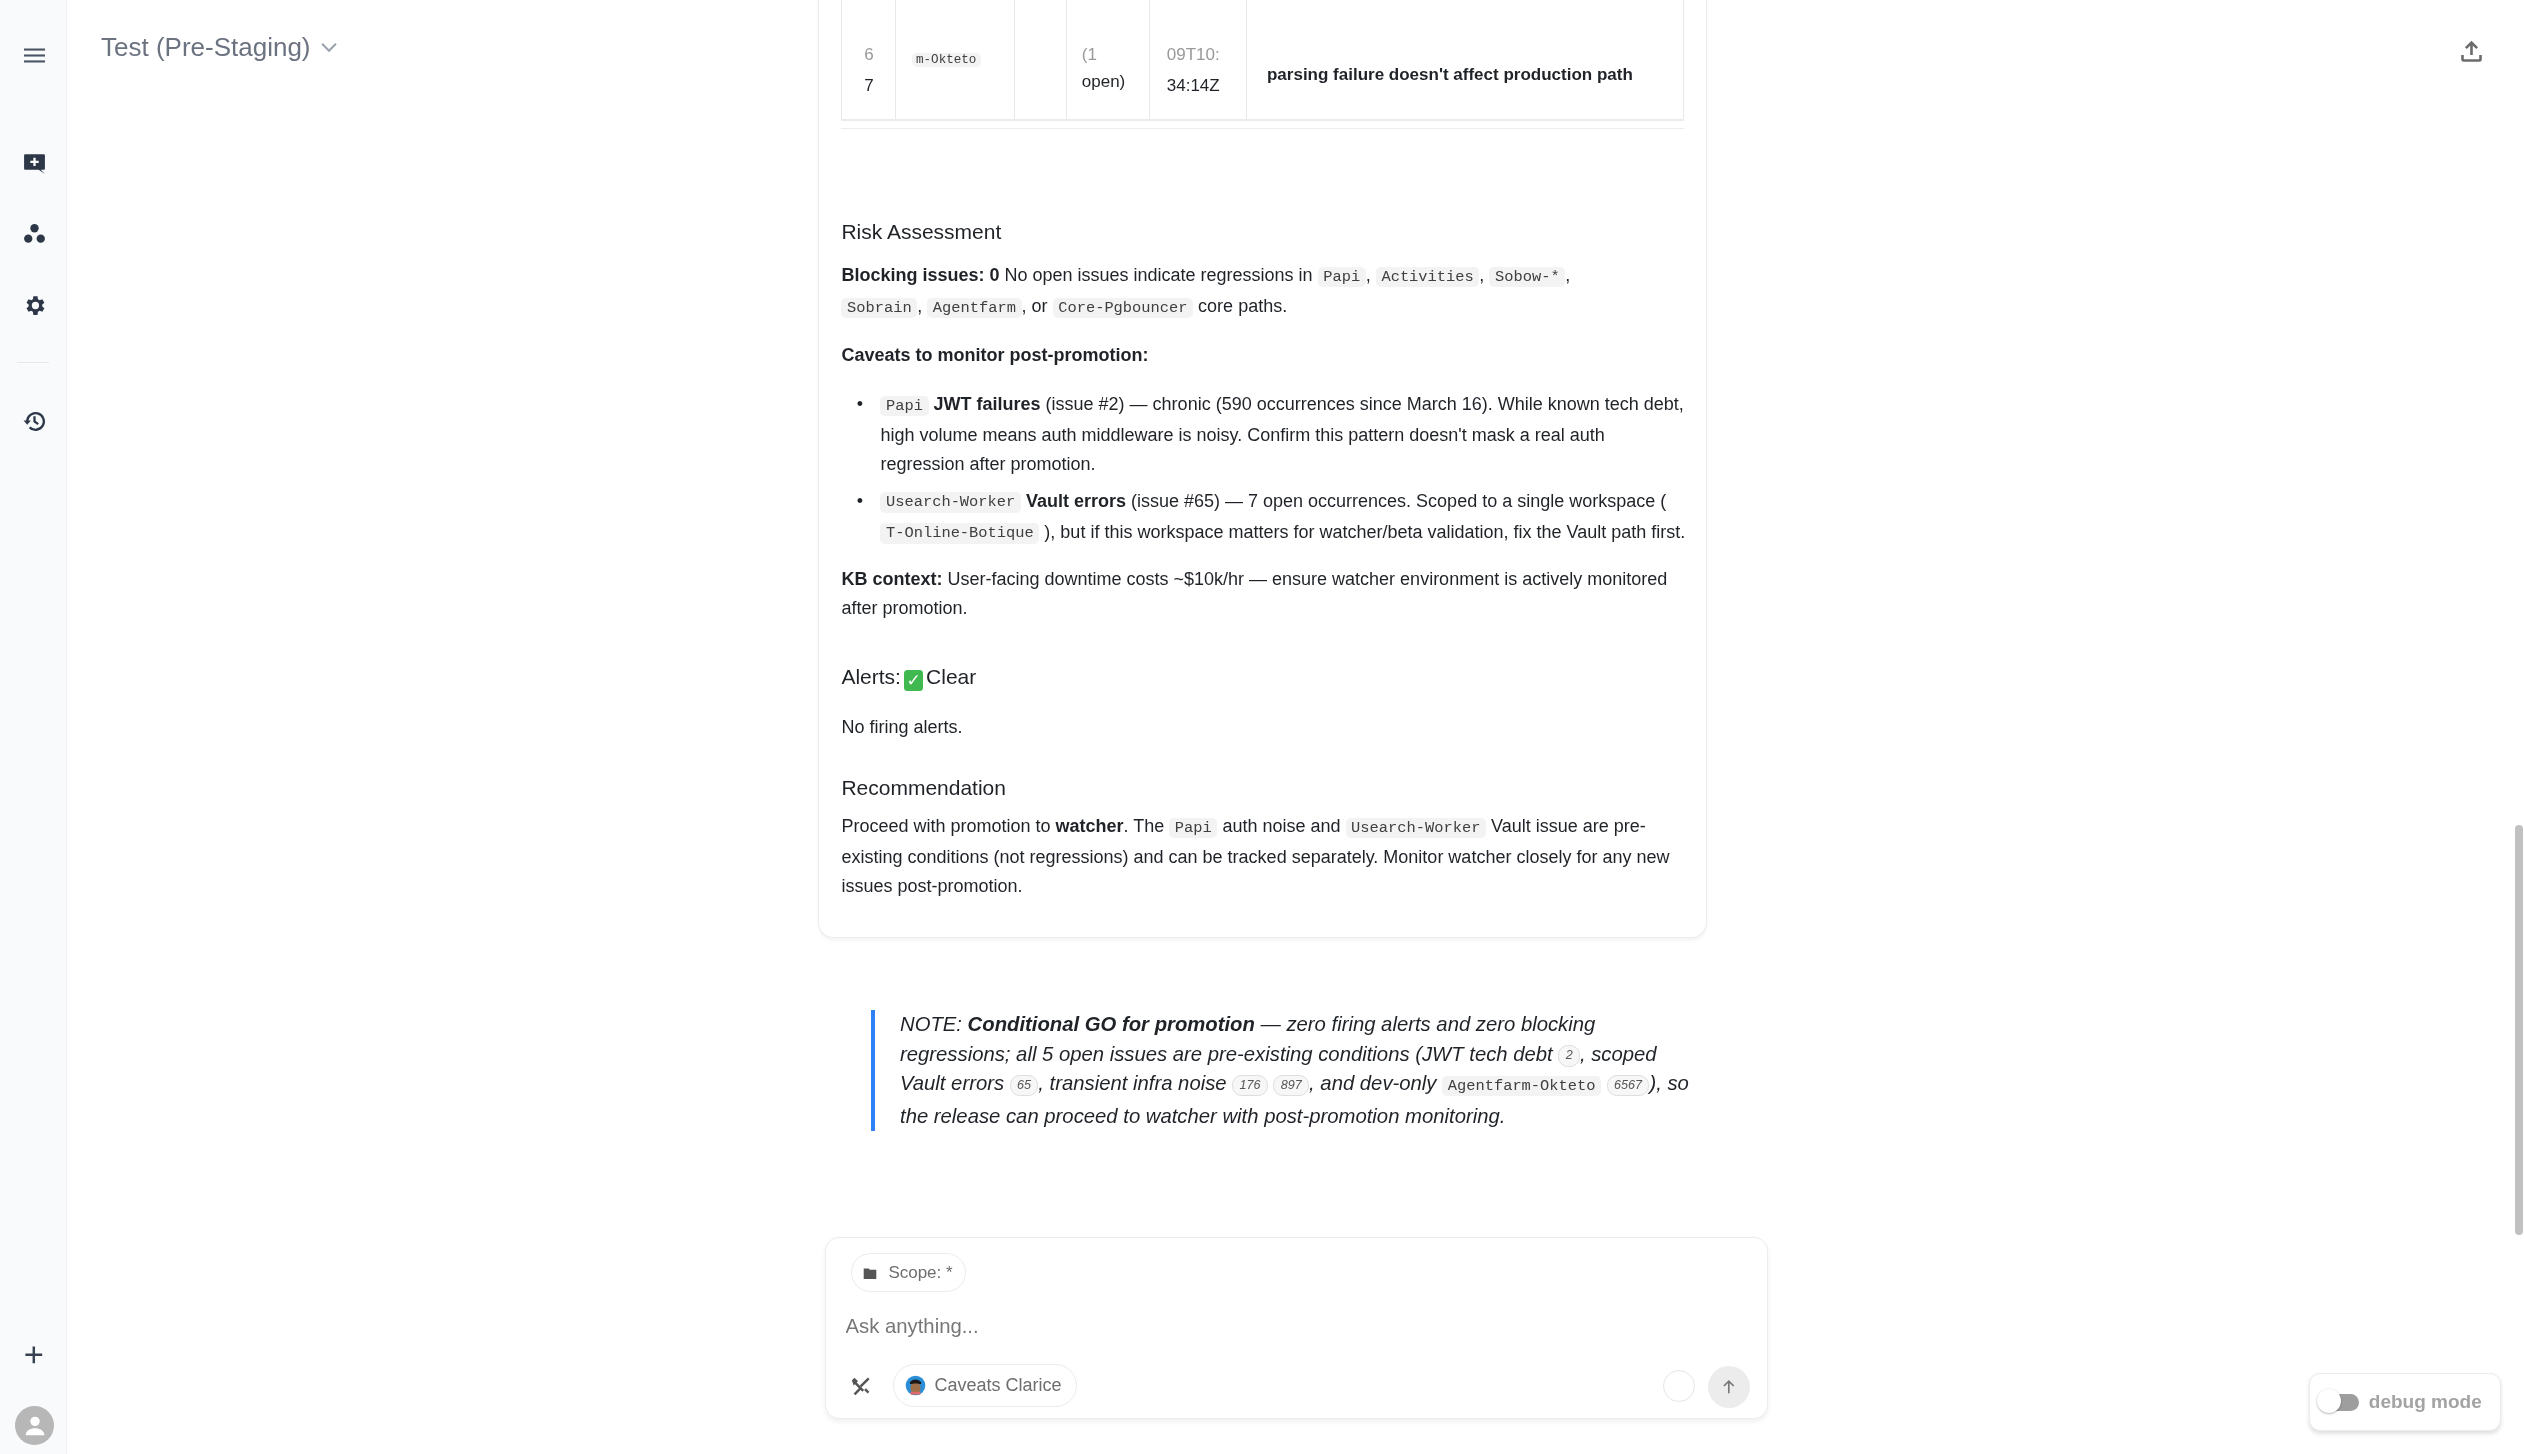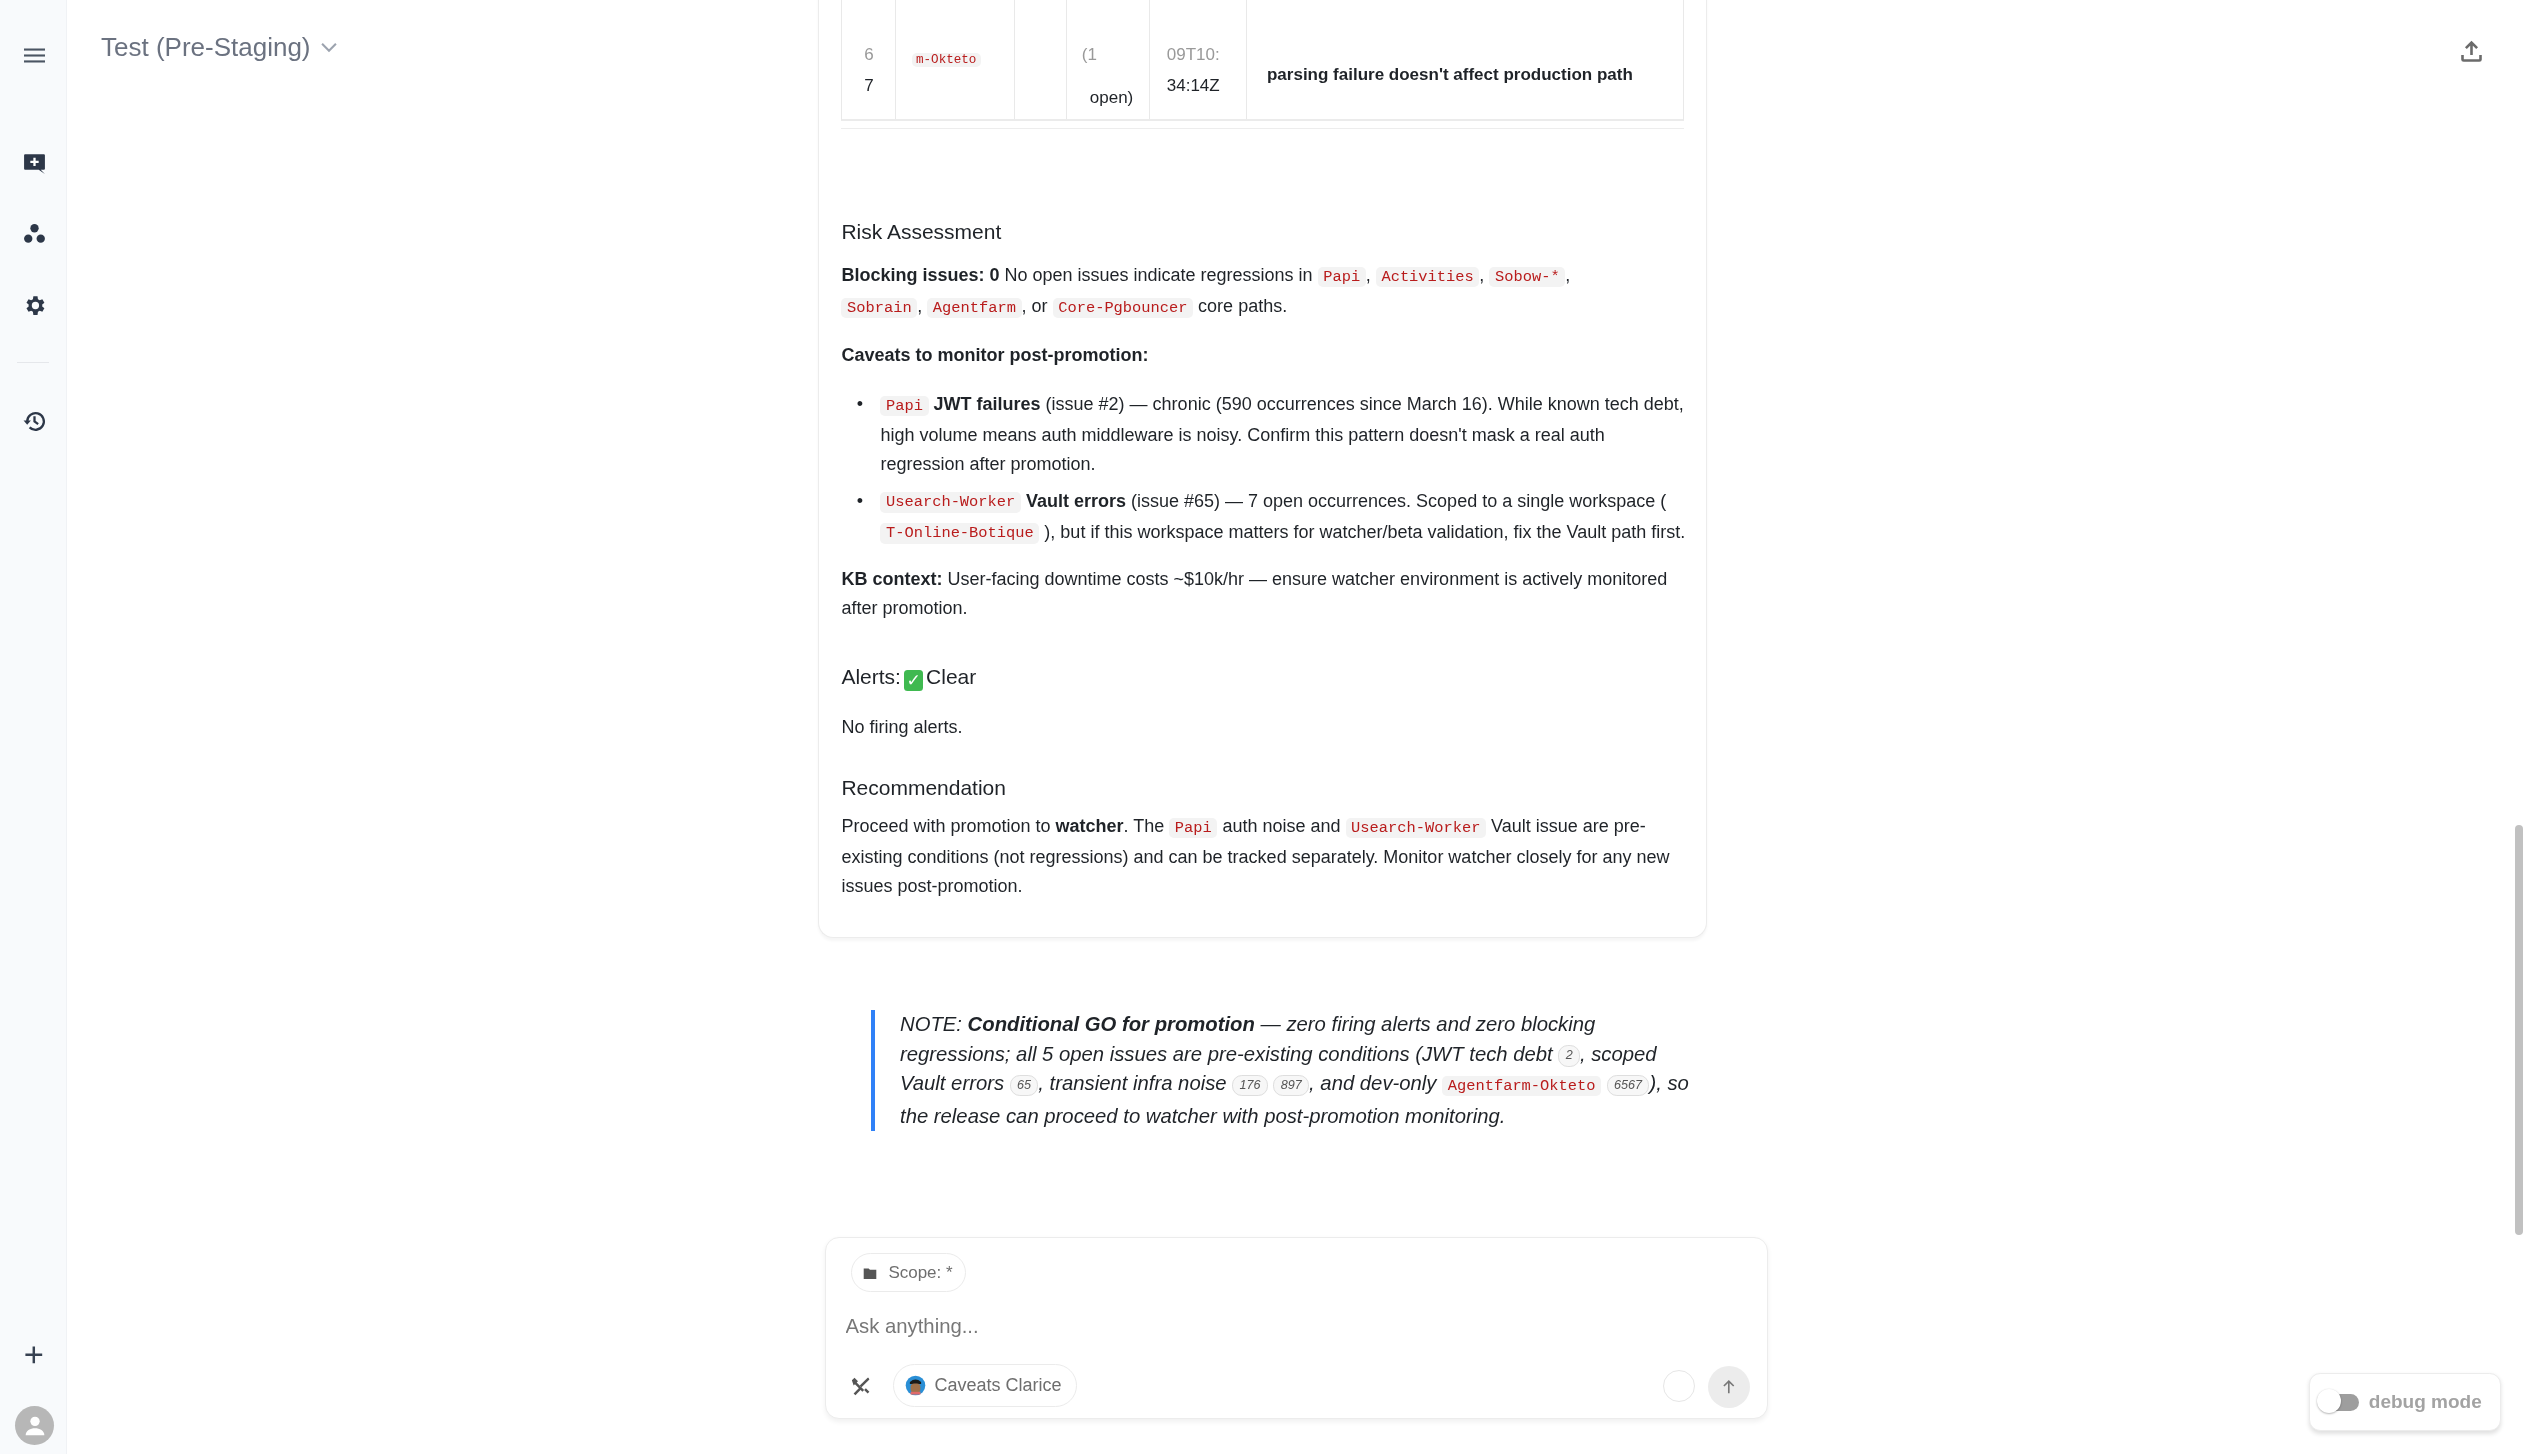--- a/index.html
+++ b/index.html
@@ -24,21 +24,21 @@
 
   
   .tbl { position: absolute; left: 22.4px; top: 28px; width: 843px; height: 121px; border: 1.4px solid #e9e9e9; border-top: none; border-bottom: 2.8px solid #ebebeb; }
   .tcol { position: absolute; top: 0; bottom: 0; border-right: 1.4px solid #e9e9e9; font-size: 17px; color: #1f2328; }
   .tcol span { position: absolute; left: 0; right: 0; }
   .hr { position: absolute; left: 22.4px; top: 156px; width: 843px; height: 1.4px; background: #ededed; }
 
   .txt { position: absolute; left: 22.4px; width: 849px; font-size: 18px; line-height: 29px; color: #1f2328; }
   .h3 { font-size: 21px; font-weight: normal; }
   .b { font-weight: bold; }
-  code.c { font-family: "Liberation Mono", monospace; font-size: 15.4px; color: #b91c1c; background: #f3f3f3; border-radius: 4.9px; padding: 1.4px 5.6px; }
+  code.c { font-family: "Liberation Mono", monospace; font-size: 15.4px; color: #404040; background: #f3f3f3; border-radius: 4.9px; padding: 1.4px 5.6px; }
   ul.bul { list-style: none; }
   ul.bul li { position: relative; padding-left: 39px; }
   ul.bul li::before { content: "•"; position: absolute; left: 15.4px; top: 0; font-size: 18px; }
   .check { display: inline-block; width: 19.6px; height: 21px; background: #3fb950; border-radius: 3.5px; color: #fff; text-align: center; font-size: 17px; line-height: 21px; vertical-align: -2.1px; margin: 0 2.8px; }
 
   
   .note { position: absolute; left: 871px; top: 1010px; width: 835px; border-left: 4.9px solid #2f81f7; padding-left: 25px; font-style: italic; font-size: 20.3px; line-height: 29.5px; color: #1f2328; }
   .pill { display: inline-block; font-style: italic; font-size: 12.6px; color: #555; border: 1.4px solid #dedede; background: #f7f7f7; border-radius: 9.8px; padding: 0 6.3px; line-height: 19.6px; vertical-align: 1.4px; }
   .note code.c { font-style: normal; }
 
@@ -132,21 +132,21 @@
     <div class="tcol" style="left:0; width:54px;">
       <span style="top:45px; text-align:center; color:#999;">6</span>
       <span style="top:76px; text-align:center;">7</span>
     </div>
     <div class="tcol" style="left:54px; width:119px;">
       <span style="top:48px; left:15.4px;"><code class="c" style="font-size:12.6px; padding:0 4.2px;">m-Okteto</code></span>
     </div>
     <div class="tcol" style="left:173px; width:52px;"></div>
     <div class="tcol" style="left:224px; width:84px;">
       <span style="top:45px; left:15.4px; color:#999;">(1</span>
-      <span style="top:88px; left:15.4px;margin-left:8px;">open)</span>
+      <span style="top:72px; left:15.4px;">open)</span>
     </div>
     <div class="tcol" style="left:309px; width:96px;">
       <span style="top:45px; left:15.4px; color:#999;">09T10:</span>
       <span style="top:76px; left:15.4px;">34:14Z</span>
     </div>
     <div class="tcol" style="left:405px; right:0; border-right:none;">
       <span style="top:65px; left:19.6px;font-weight:bold;">parsing failure doesn't affect production path</span>
     </div>
   </div>
   <div class="hr"></div>

